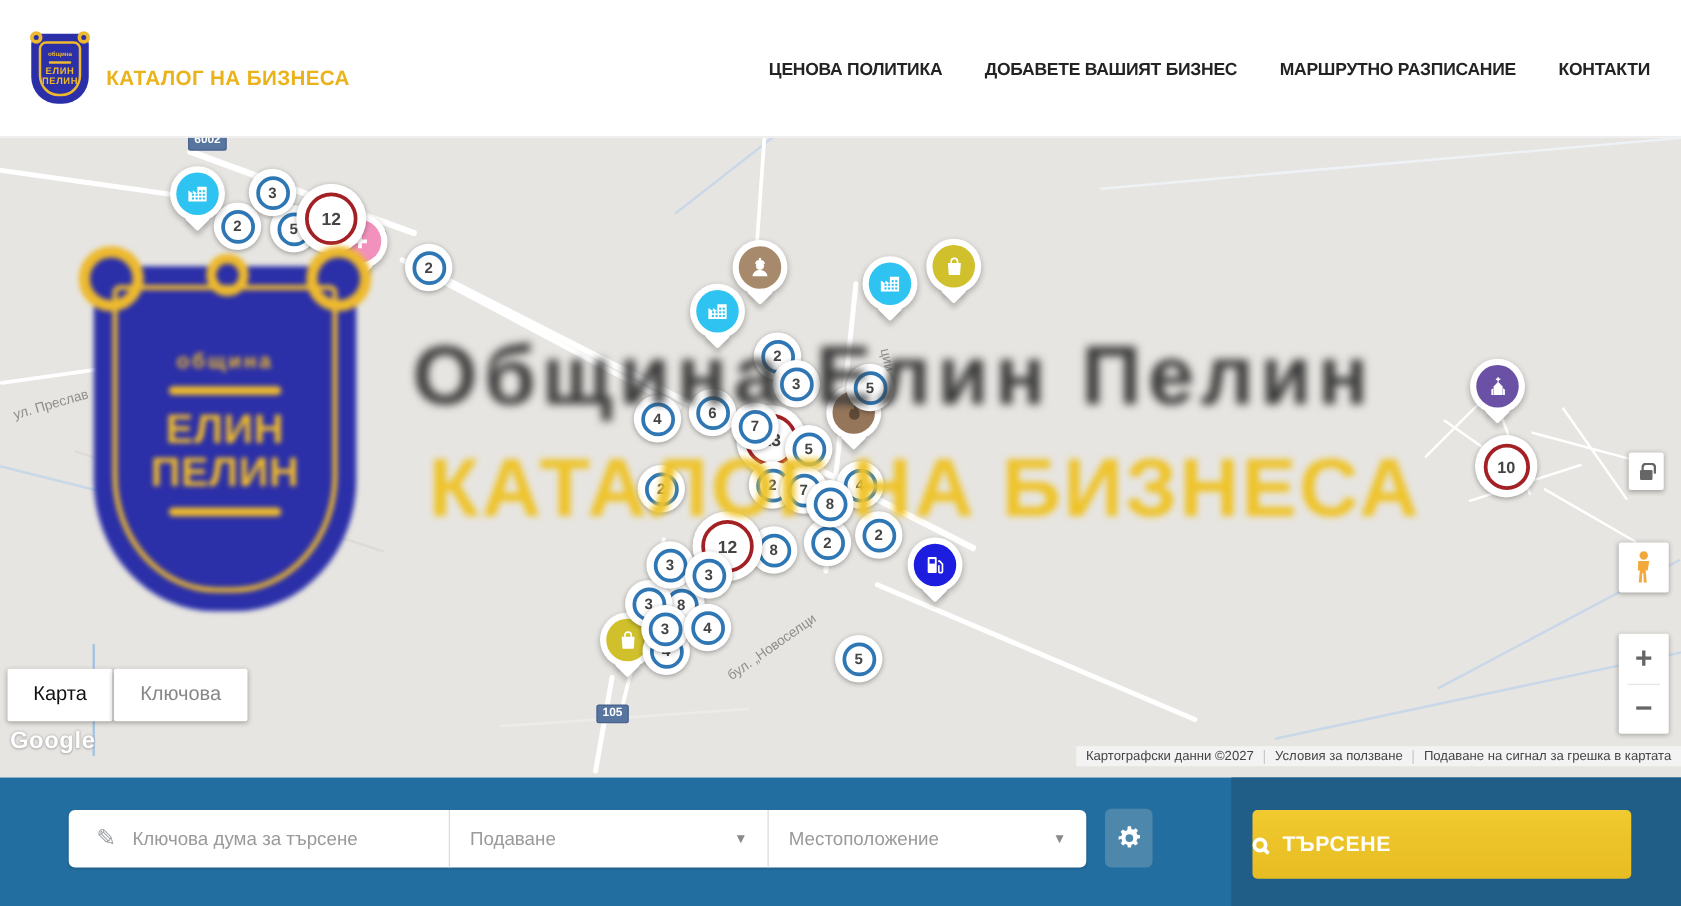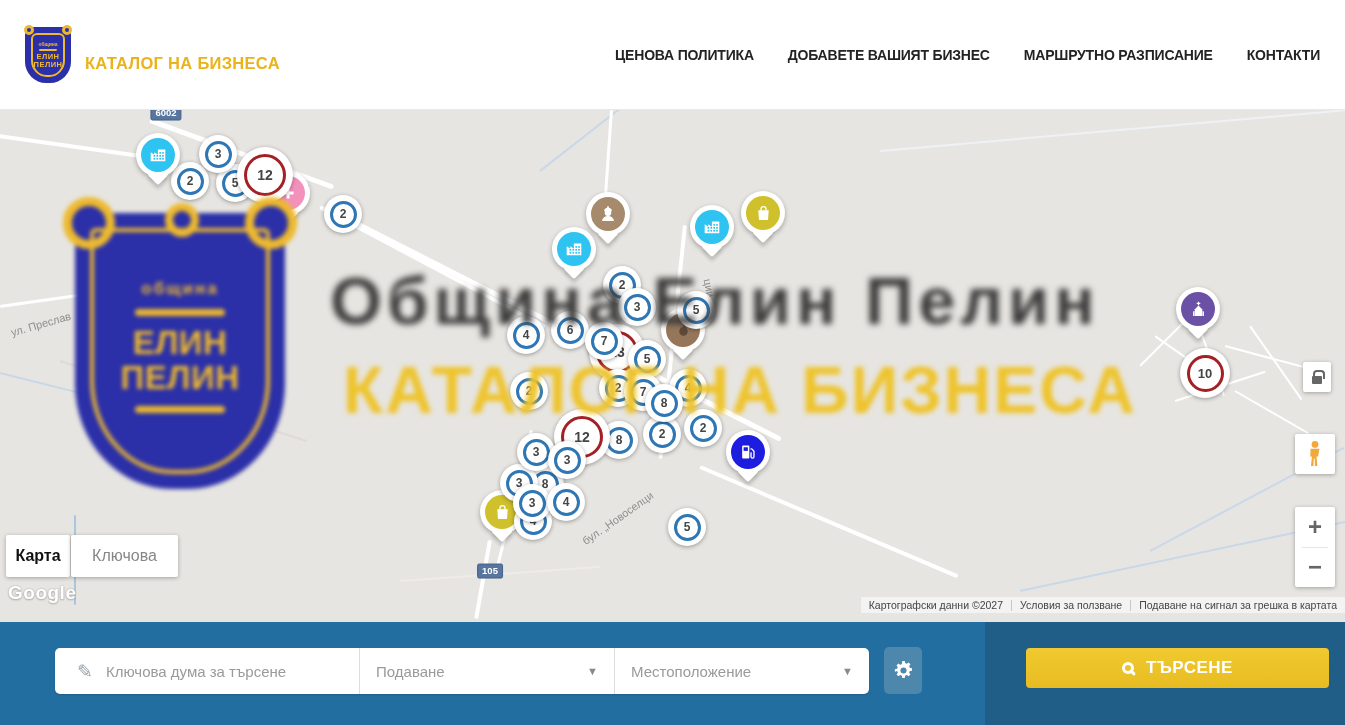--- a/index.html
+++ b/index.html
@@ -73,21 +73,21 @@
   .wm-emblem .em-orn { width:90px; height:7px; margin:10px 0; border-radius:4px; }
   .wm-title { left:330px; top:152px; font-size:67px; font-weight:bold; color:#3b3b3b;
     filter:blur(3.2px); white-space:nowrap; letter-spacing:5px; }
   .wm-sub { left:343px; top:242px; font-size:66px; font-weight:800; color:#eec32a;
     filter:blur(2.6px); white-space:nowrap; letter-spacing:2px; }
 
   
   .maptype { position:absolute; left:6px; top:425px; display:flex; gap:1px; z-index:30; }
   .maptype .mt-btn { height:42px; background:#fff; box-shadow:0 1px 4px rgba(0,0,0,.3);
     display:flex; align-items:center; justify-content:center; font-size:16px; cursor:pointer; border-radius:2px; }
-  .mt-map { width:64px; font-weight:bold; color:#111; }
+  .mt-map { width:84px; font-weight:normal; color:#111; }
   .mt-sat { width:107px; color:#878787; }
   .google-logo { position:absolute; left:8px; top:472px; z-index:30; font-size:19px; font-weight:bold;
     color:#fff; letter-spacing:.5px; cursor:pointer;
     text-shadow:0 0 1px #aaa, 0 0 2px #bbb, 0 1px 2px rgba(0,0,0,.25); }
   .attribution { position:absolute; right:0; top:487px; height:16px; z-index:30;
     display:flex; align-items:center; background:rgba(245,245,245,.88);
     font-size:10.5px; color:#454545; }
   .attribution span { padding:0 8px; white-space:nowrap; }
   .attribution .sep { width:1px; height:11px; background:#c9c9c9; padding:0; }
 
@@ -113,23 +113,23 @@
   .sec-kw { width:304px; padding-left:22px; }
   .sec-dd { width:255px; border-left:1px solid #dcdcdc; padding:0 16px; justify-content:space-between; cursor:pointer; }
   .pencil { color:#9aa0a6; font-size:19px; margin-right:13px; }
   .kw-input { border:none; outline:none; font-size:15px; color:#555; width:220px;
     font-family:"Liberation Sans", sans-serif; }
   .kw-input::placeholder { color:#9a9a9a; }
   .dd-label { font-size:15px; color:#9a9a9a; }
   .dd-arrow { color:#8a8a8a; font-size:11px; }
   .gear-btn { position:absolute; left:884px; top:25px; width:38px; height:47px;
     background:#4d87ac; border-radius:5px; display:flex; align-items:center; justify-content:center; cursor:pointer; }
-  .search-btn { position:absolute; left:1026px; top:26px; width:303px; height:40px;
+  .search-btn { position:absolute; left:1002px; top:26px; width:303px; height:55px;
     background:linear-gradient(#f0ca30,#e7bc22); border:none; border-radius:4px; cursor:pointer;
-    display:flex; align-items:center; justify-content:center; gap:12px; }
+    display:flex; align-items:center; justify-content:flex-start; gap:12px; }
   .search-btn .label { color:#fff; font-size:17px; font-weight:bold; letter-spacing:.5px;
     font-family:"Liberation Sans", sans-serif; }
   .mag { width:12px; height:12px; border:3px solid #fff; border-radius:50%; position:relative; }
   .mag::after { content:""; position:absolute; width:3px; height:7px; background:#fff;
     transform:rotate(-45deg); right:-3px; bottom:-5px; border-radius:2px; }
 </style>
 </head>
 <body>
 
 <div class="header">

